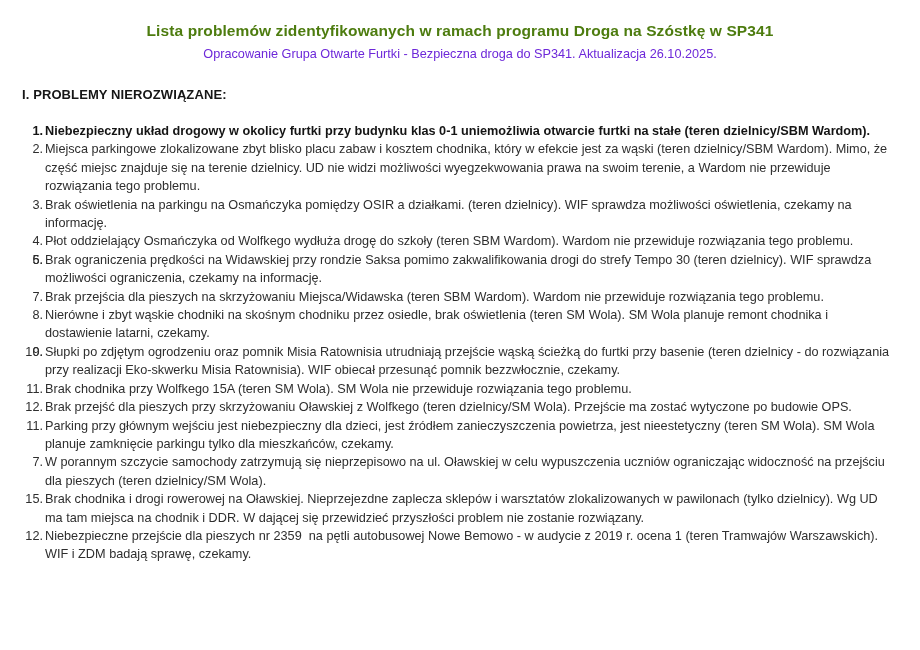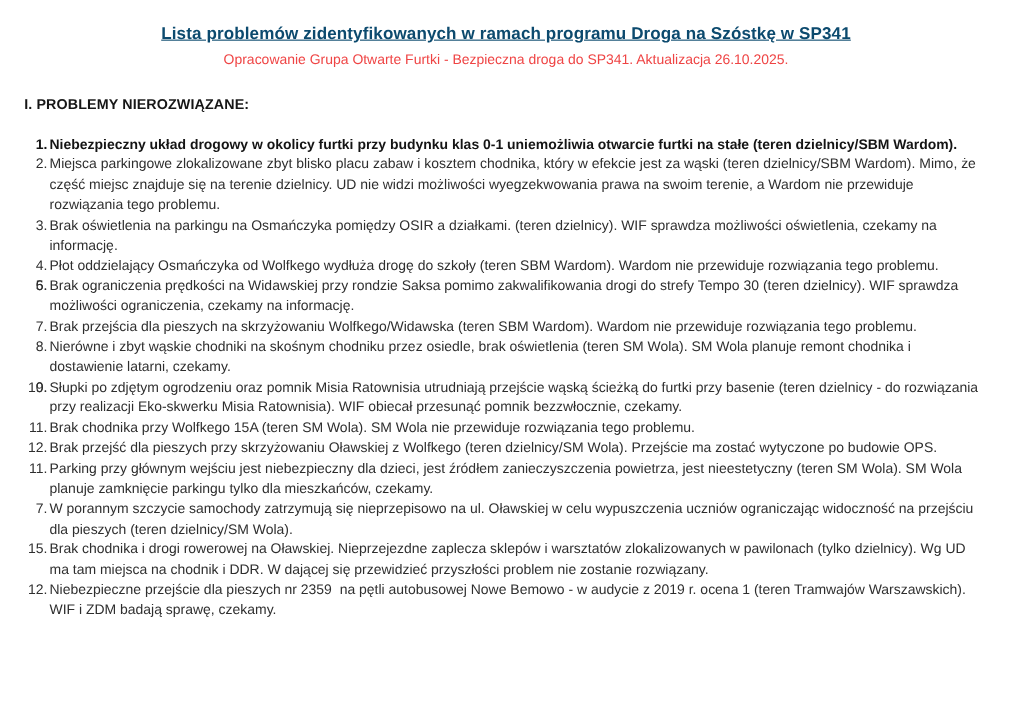--- a/index.html
+++ b/index.html
@@ -20,30 +20,29 @@
     width: 920px;
     height: 650px;
     background: #ffffff;
   }
   .doc-title {
     margin-top: 21px;
     text-align: center;
     font-weight: bold;
     font-size: 15.5px;
     line-height: 19px;
-    color: #0c4a6e;
+    color: #4d7c0f;
     letter-spacing: 0.1px;
-    text-decoration: underline;
   }
   .doc-subtitle {
     margin-top: 6px;
     text-align: center;
     font-size: 12.7px;
     line-height: 16px;
-    color: #ef4444;
+    color: #6d28d9;
   }
   .section-heading {
     margin: 25px 16px 0 22px;
     font-weight: bold;
     font-size: 13px;
     line-height: 16px;
     color: #161616;
     letter-spacing: 0.1px;
   }
   .problems {
@@ -95,21 +94,21 @@
     <div class="problem">
       <span class="num">4.</span><span class="txt">Płot oddzielający Osmańczyka od Wolfkego wydłuża drogę do szkoły (teren SBM Wardom). Wardom nie przewiduje rozwiązania tego problemu.</span>
     </div>
     <div class="problem">
       <span class="num">5.</span>
     </div>
     <div class="problem">
       <span class="num">6.</span><span class="txt">Brak ograniczenia prędkości na Widawskiej przy rondzie Saksa pomimo zakwalifikowania drogi do strefy Tempo 30 (teren dzielnicy). WIF sprawdza możliwości ograniczenia, czekamy na informację.</span>
     </div>
     <div class="problem">
-      <span class="num">7.</span><span class="txt">Brak przejścia dla pieszych na skrzyżowaniu Wolfkego/Widawska (teren SBM Wardom). Wardom nie przewiduje rozwiązania tego problemu.</span>
+      <span class="num">7.</span><span class="txt">Brak przejścia dla pieszych na skrzyżowaniu Miejsca/Widawska (teren SBM Wardom). Wardom nie przewiduje rozwiązania tego problemu.</span>
     </div>
     <div class="problem">
       <span class="num">8.</span><span class="txt">Nierówne i zbyt wąskie chodniki na skośnym chodniku przez osiedle, brak oświetlenia (teren SM Wola). SM Wola planuje remont chodnika i dostawienie latarni, czekamy.</span>
     </div>
     <div class="problem">
       <span class="num">9.</span>
     </div>
     <div class="problem">
       <span class="num">10.</span><span class="txt">Słupki po zdjętym ogrodzeniu oraz pomnik Misia Ratownisia utrudniają przejście wąską ścieżką do furtki przy basenie (teren dzielnicy - do rozwiązania przy realizacji Eko-skwerku Misia Ratownisia). WIF obiecał przesunąć pomnik bezzwłocznie, czekamy.</span>
     </div>

